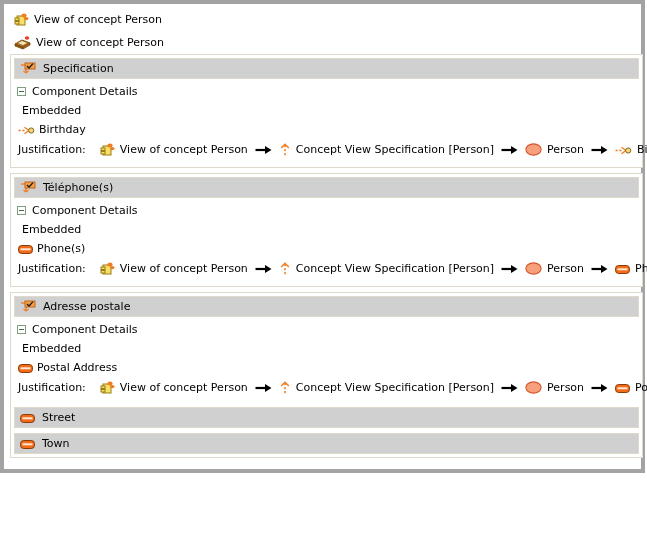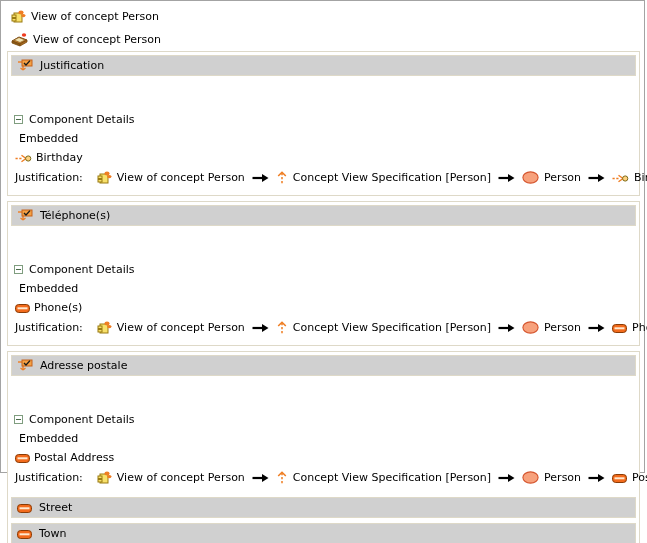--- a/index.html
+++ b/index.html
@@ -15,21 +15,21 @@
     color: #000000;
     overflow: hidden;
   }
 
   
   .outer-frame {
     position: absolute;
     left: 0; top: 0;
     width: 645px;
     height: 473px;
-    border: 1px solid #a3a3a3;
+    border: 4px solid #a3a3a3;
     box-sizing: border-box;
     background: #ffffff;
   }
 
   .inner-pad {
     position: absolute;
     left: 6px; top: 4px;
     width: 633px;
     height: 533px;
   }
@@ -77,21 +77,21 @@
 
   .detail-area { padding: 3px 2px 4px 2px; }
 
   .detail-row {
     display: flex;
     align-items: center;
     height: 19px;
     padding-left: 2px;
     white-space: nowrap;
   }
-  .detail-row.tree { padding-left: 1px; margin-top: 31px; }
+  .detail-row.tree { padding-left: 1px; }
   .detail-row .lbl { margin-left: 4px; }
   .detail-row .plainlbl { margin-left: 4px; }
 
   .just-row {
     display: flex;
     align-items: center;
     height: 21px;
     padding-left: 2px;
     white-space: nowrap;
   }
@@ -186,21 +186,21 @@
             <span class="ico ico-attr-check">
     <svg width="16" height="13" viewBox="0 0 16 13">
       <line x1="1" y1="3" x2="6" y2="3" stroke="#ef7d22" stroke-width="1.4"></line>
       <line x1="6" y1="3" x2="6" y2="11" stroke="#ef7d22" stroke-width="1.4"></line>
       <line x1="3.5" y1="9" x2="6" y2="11" stroke="#ef7d22" stroke-width="1.2"></line>
       <line x1="8.5" y1="9" x2="6" y2="11" stroke="#ef7d22" stroke-width="1.2"></line>
       <rect x="5" y="1" width="10" height="6" fill="#f5a044" stroke="#c4621a" stroke-width="1"></rect>
       <path d="M7 4 L9 6 L13 1.6" fill="none" stroke="#1a1a1a" stroke-width="1.3"></path>
     </svg>
   </span>
-            <span class="lbl">Justification</span>
+            <span class="lbl">Specification</span>
           </div>
           <div class="detail-area">
             <div class="detail-row tree">
               <span class="ico ico-tree-collapse"></span>
               <span class="lbl">Component Details</span>
             </div>
             <div class="detail-row">
               <span class="plainlbl">Embedded</span>
             </div>
             <div class="detail-row">

